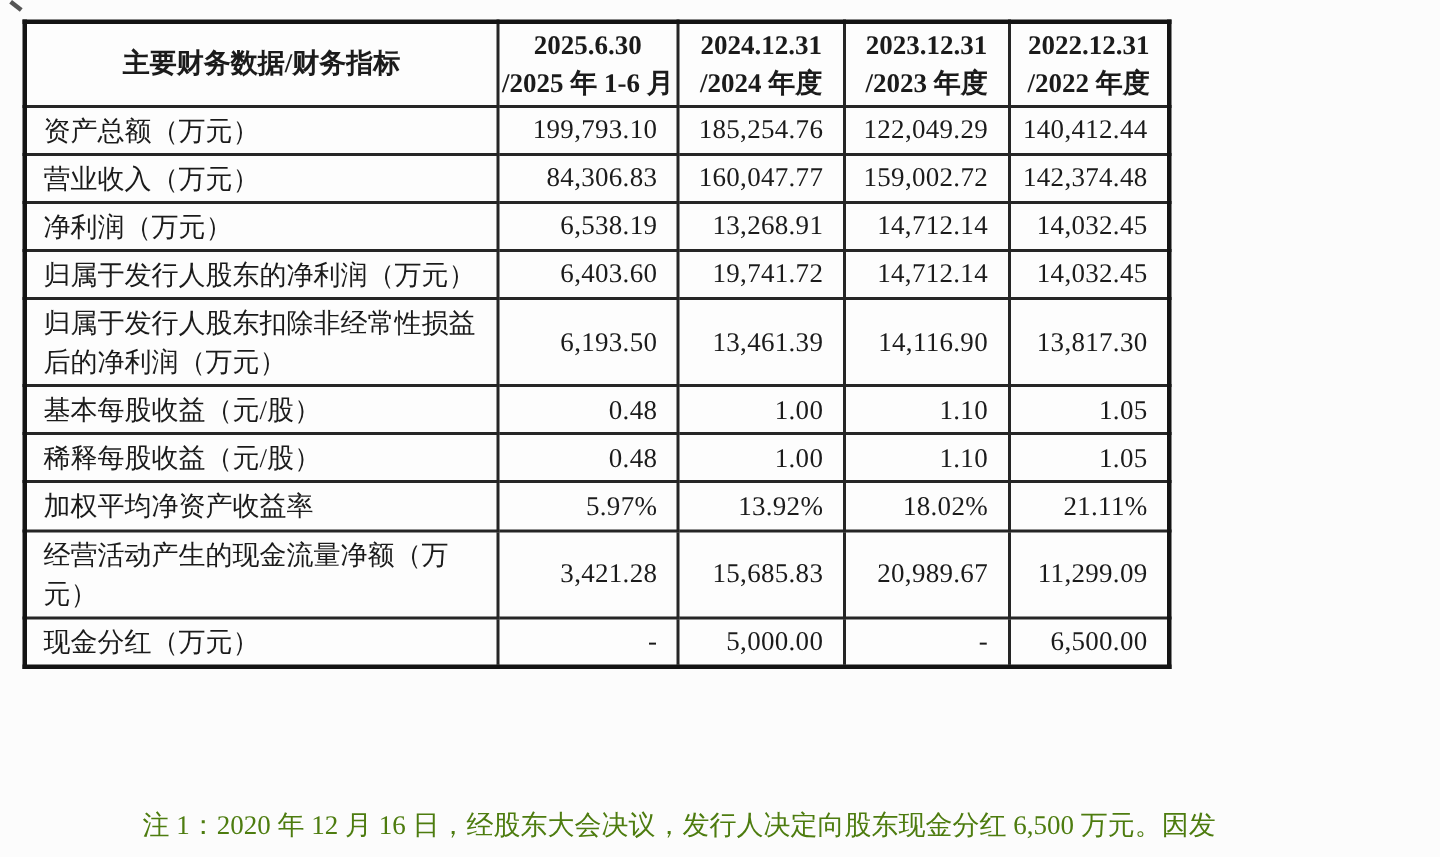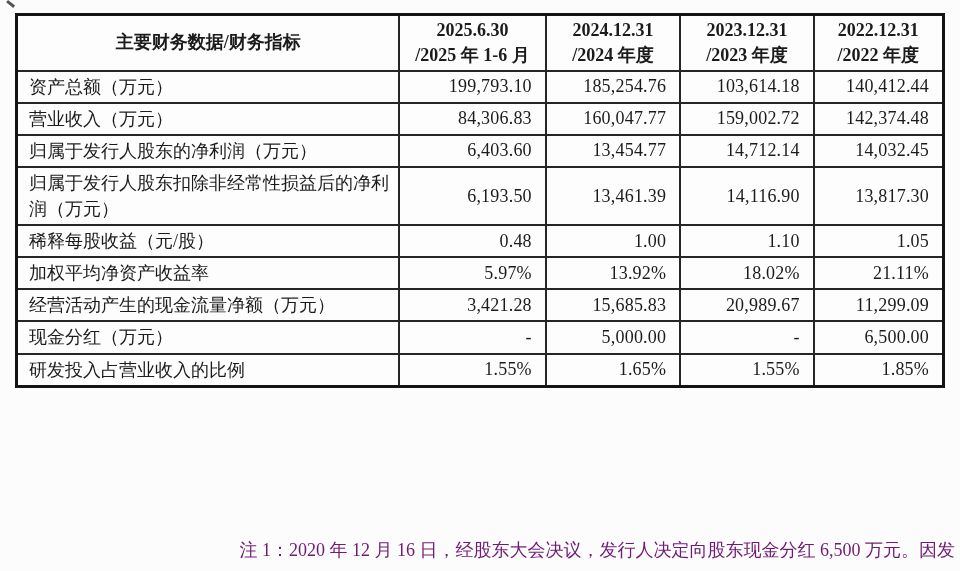--- a/index.html
+++ b/index.html
@@ -7,21 +7,21 @@
     width:960px;height:571px;position:relative;overflow:hidden;
     background:#fcfcfc;
     font-family:"Liberation Serif","DejaVu Serif",serif;
     color:#1b1b1b;
   }
   .stray-mark{
     position:absolute;left:8px;top:0px;width:9px;height:2.5px;
     background:#555;transform:rotate(38deg);transform-origin:left top;
   }
   table.fin{
-    position:absolute;left:15px;top:13px;width:930px;
+    position:absolute;left:15px;top:13px;width:766px;
     border-collapse:collapse;table-layout:fixed;
     background:#fdfdfd;
   }
   table.fin{border:3px solid #141414;}
   table.fin th,table.fin td{
     border:2px solid #262626;
     font-size:18px;
     vertical-align:middle;
     overflow:hidden;
   }
@@ -31,21 +31,21 @@
   col.c4{width:14.4%;}
   col.c5{width:14.0%;}
   tr.hdr{height:55px;}
   tr.hdr th{font-weight:bold;text-align:center;line-height:1.38;padding:2px 2px;}
   tr.r{height:31px;}
   tr.r-tall{height:52px;padding-left:35px;}
   td.lbl{text-align:left;padding:2px 6px 2px 11px;line-height:1.45;}
   td.val{text-align:right;padding:2px 13px 2px 2px;letter-spacing:.2px;}
   .footnote{
     position:absolute;left:95px;top:538px;width:860px;
-    font-size:18px;line-height:1.4;text-align:right;color:#701a75;
+    font-size:18px;line-height:1.4;text-align:left;color:#4d7c0f;
     white-space:nowrap;
   }
 </style>
 </head>
 <body>
 
 <div class="stray-mark"></div>
 
 <table class="fin">
   <colgroup>
@@ -73,43 +73,57 @@
       <th>
         <div>2022.12.31</div>
         <div>/2022 年度</div>
       </th>
     </tr>
 
     <tr class="r">
       <td class="lbl">资产总额（万元）</td>
       <td class="val">199,793.10</td>
       <td class="val">185,254.76</td>
-      <td class="val">103,614.18</td>
+      <td class="val">122,049.29</td>
       <td class="val">140,412.44</td>
     </tr>
     <tr class="r">
       <td class="lbl">营业收入（万元）</td>
       <td class="val">84,306.83</td>
       <td class="val">160,047.77</td>
       <td class="val">159,002.72</td>
       <td class="val">142,374.48</td>
     </tr>
     <tr class="r">
+      <td class="lbl">净利润（万元）</td>
+      <td class="val">6,538.19</td>
+      <td class="val">13,268.91</td>
+      <td class="val">14,712.14</td>
+      <td class="val">14,032.45</td>
+    </tr>
+    <tr class="r">
       <td class="lbl">归属于发行人股东的净利润（万元）</td>
       <td class="val">6,403.60</td>
-      <td class="val">13,454.77</td>
+      <td class="val">19,741.72</td>
       <td class="val">14,712.14</td>
       <td class="val">14,032.45</td>
     </tr>
     <tr class="r-tall">
       <td class="lbl">归属于发行人股东扣除非经常性损益后的净利润（万元）</td>
       <td class="val">6,193.50</td>
       <td class="val">13,461.39</td>
       <td class="val">14,116.90</td>
       <td class="val">13,817.30</td>
+    </tr>
+    <tr class="r">
+      <td class="lbl">基本每股收益（元/股）</td>
+      <td class="val">0.48</td>
+      <td class="val">1.00</td>
+      <td class="val">1.10</td>
+      <td class="val">1.05</td>
     </tr>
     <tr class="r">
       <td class="lbl">稀释每股收益（元/股）</td>
       <td class="val">0.48</td>
       <td class="val">1.00</td>
       <td class="val">1.10</td>
       <td class="val">1.05</td>
     </tr>
     <tr class="r">
       <td class="lbl">加权平均净资产收益率</td>
@@ -125,23 +139,16 @@
       <td class="val">20,989.67</td>
       <td class="val">11,299.09</td>
     </tr>
     <tr class="r">
       <td class="lbl">现金分红（万元）</td>
       <td class="val">-</td>
       <td class="val">5,000.00</td>
       <td class="val">-</td>
       <td class="val">6,500.00</td>
     </tr>
-    <tr class="r">
-      <td class="lbl">研发投入占营业收入的比例</td>
-      <td class="val">1.55%</td>
-      <td class="val">1.65%</td>
-      <td class="val">1.55%</td>
-      <td class="val">1.85%</td>
-    </tr>
   </tbody>
 </table>
 
 <div class="footnote">注 1：2020 年 12 月 16 日，经股东大会决议，发行人决定向股东现金分红 6,500 万元。因发</div>
 
 </body></html>

